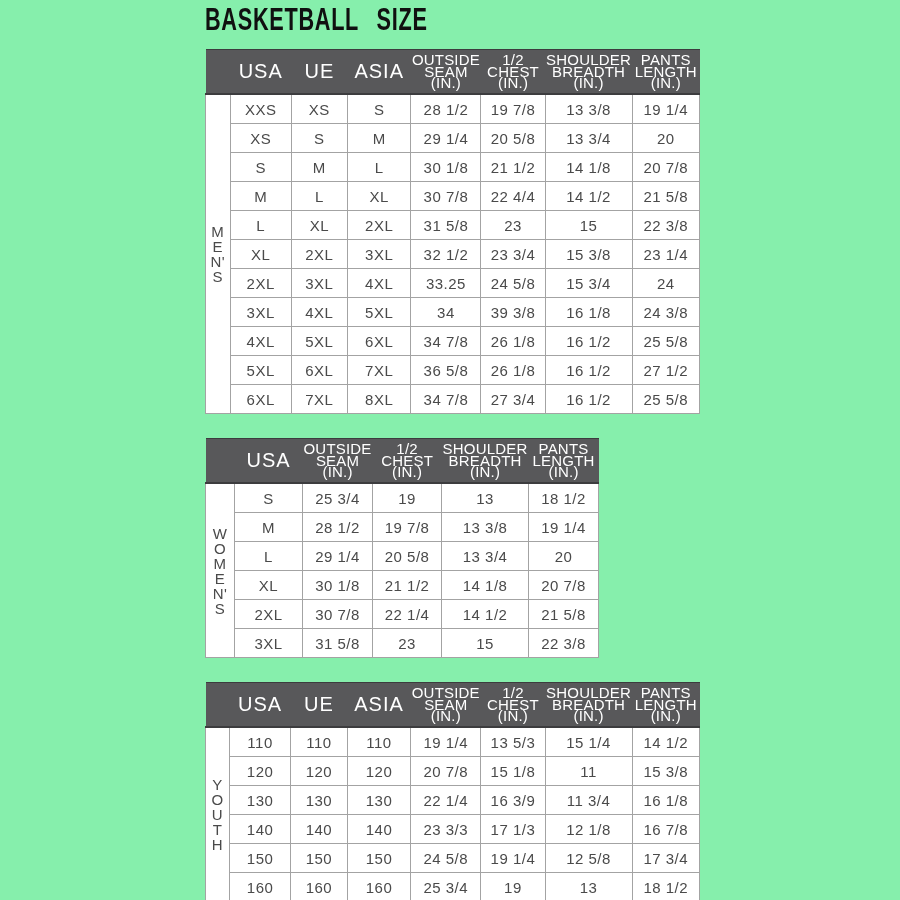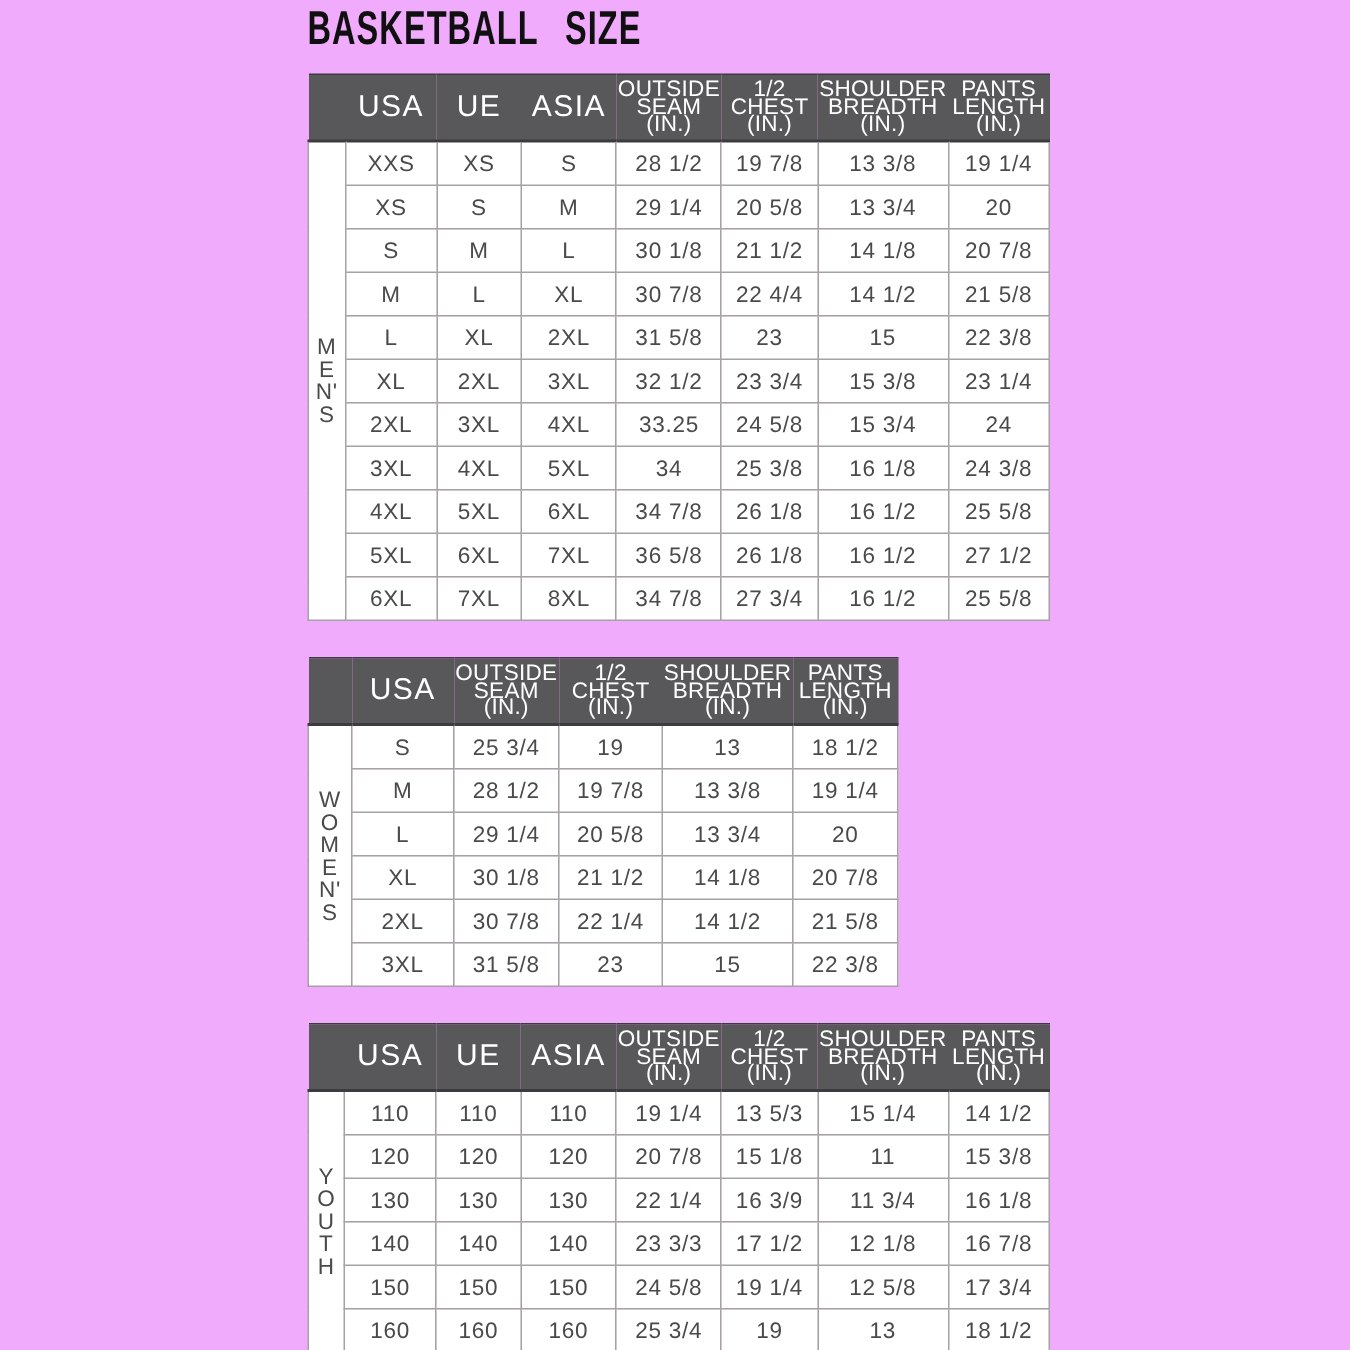--- a/index.html
+++ b/index.html
@@ -1,21 +1,21 @@
 <!DOCTYPE html>
 <html style="--header-bg: #58585a; --header-text: #ffffff; --header-edge: #3c3c3e; --grid: #a3a3a3; --cell-text: #4a4a4a;"><head>
 <meta charset="utf-8">
 <style>
   html,body { margin:0; padding:0; }
   body {
     width:900px; height:900px; background:#ffffff;
     font-family:"Liberation Sans", sans-serif;
     -webkit-font-smoothing:antialiased;
   }
-  .sheet { position:relative; width:900px; height:900px; overflow:hidden; background:#f0abfc; }
+  .sheet { position:relative; width:900px; height:900px; overflow:hidden; background:#86efac; }
   .content { position:absolute; left:205px; top:4px; width:495px; }
 
   .page-title {
     font-weight:bold;
     font-size:31px;
     line-height:30px;
     color:#101010;
     letter-spacing:1px;
     word-spacing:16px;
     transform:scale(0.70,1.02);
@@ -153,21 +153,21 @@
               <td>33.25</td>
               <td>24 5/8</td>
               <td>15 3/4</td>
               <td>24</td>
             </tr>
             <tr>
               <td>3XL</td>
               <td>4XL</td>
               <td>5XL</td>
               <td>34</td>
-              <td>25 3/8</td>
+              <td>39 3/8</td>
               <td>16 1/8</td>
               <td>24 3/8</td>
             </tr>
             <tr>
               <td>4XL</td>
               <td>5XL</td>
               <td>6XL</td>
               <td>34 7/8</td>
               <td>26 1/8</td>
               <td>16 1/2</td>
@@ -307,21 +307,21 @@
               <td>22 1/4</td>
               <td>16 3/9</td>
               <td>11 3/4</td>
               <td>16 1/8</td>
             </tr>
             <tr>
               <td>140</td>
               <td>140</td>
               <td>140</td>
               <td>23 3/3</td>
-              <td>17 1/2</td>
+              <td>17 1/3</td>
               <td>12 1/8</td>
               <td>16 7/8</td>
             </tr>
             <tr>
               <td>150</td>
               <td>150</td>
               <td>150</td>
               <td>24 5/8</td>
               <td>19 1/4</td>
               <td>12 5/8</td>

